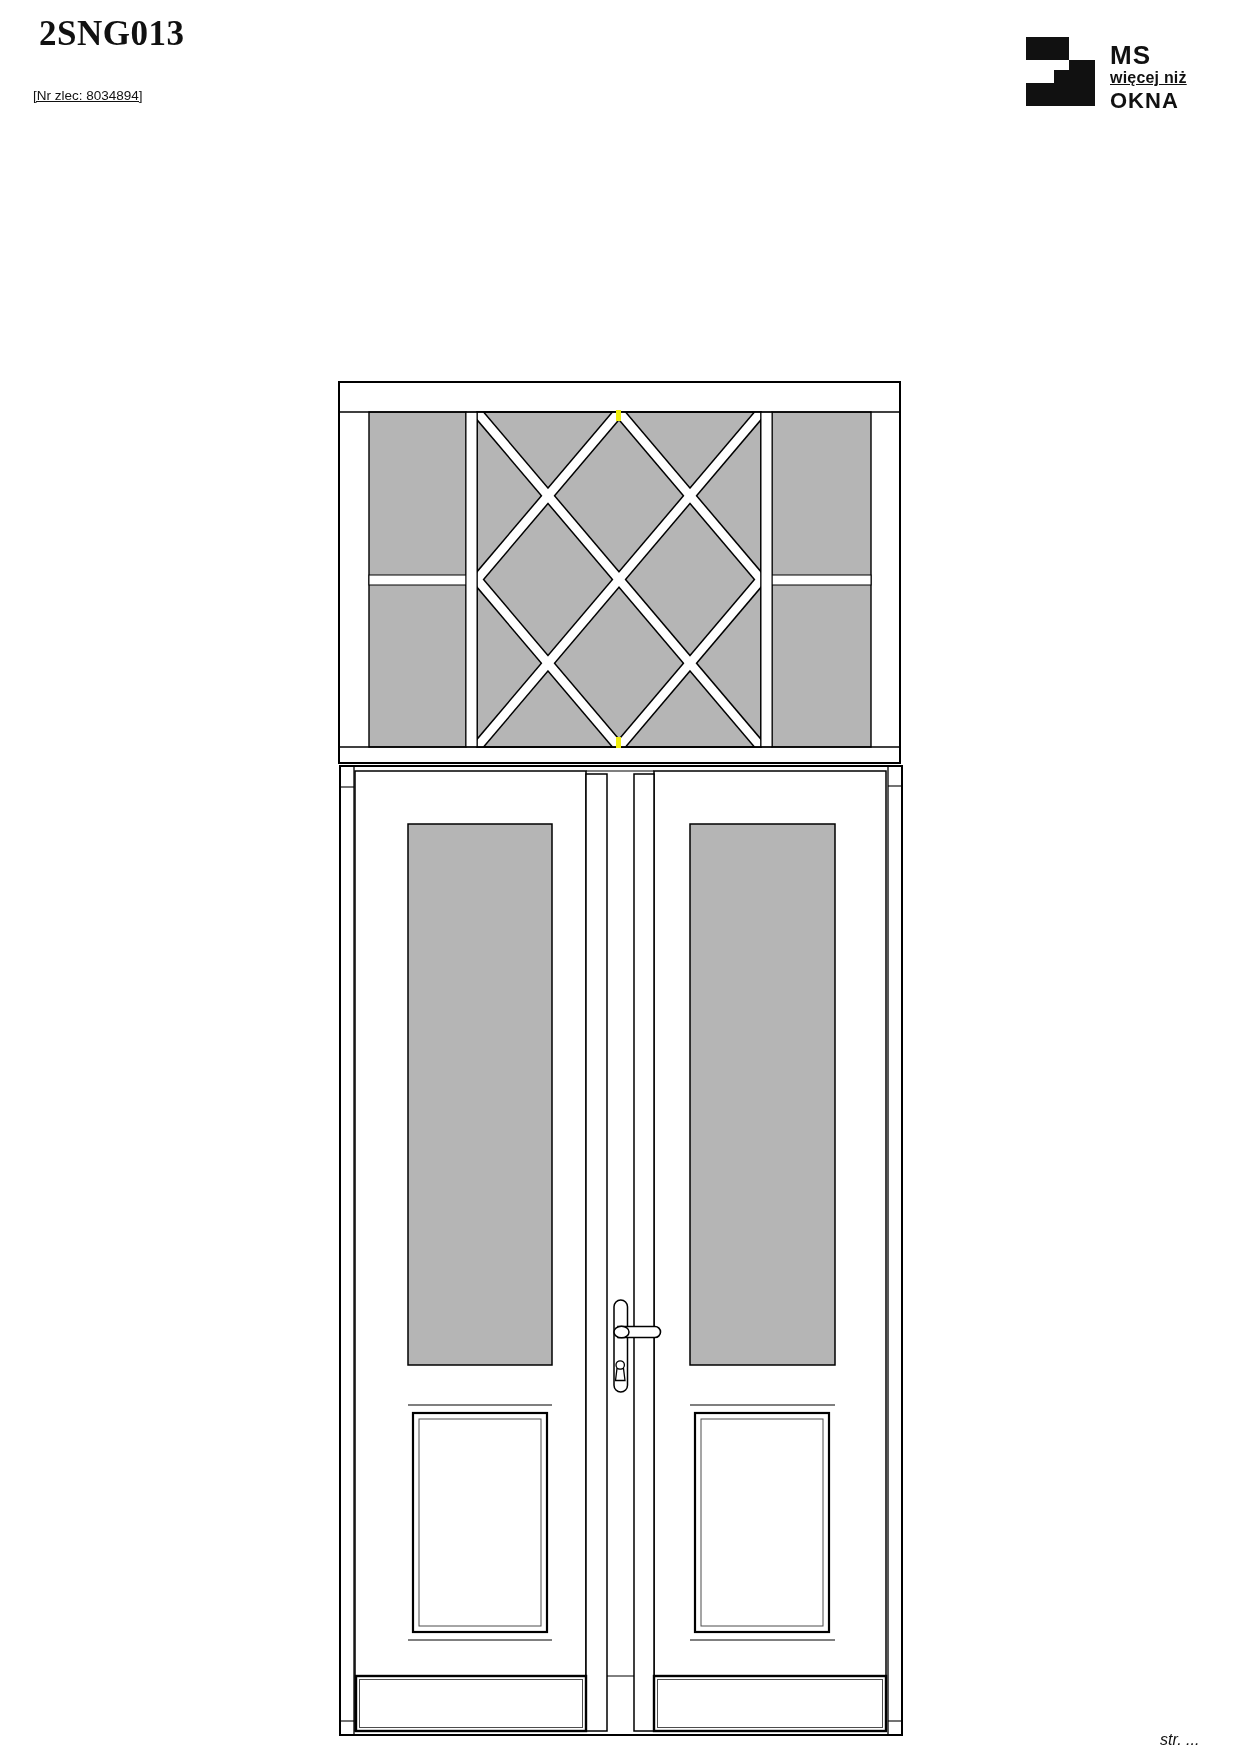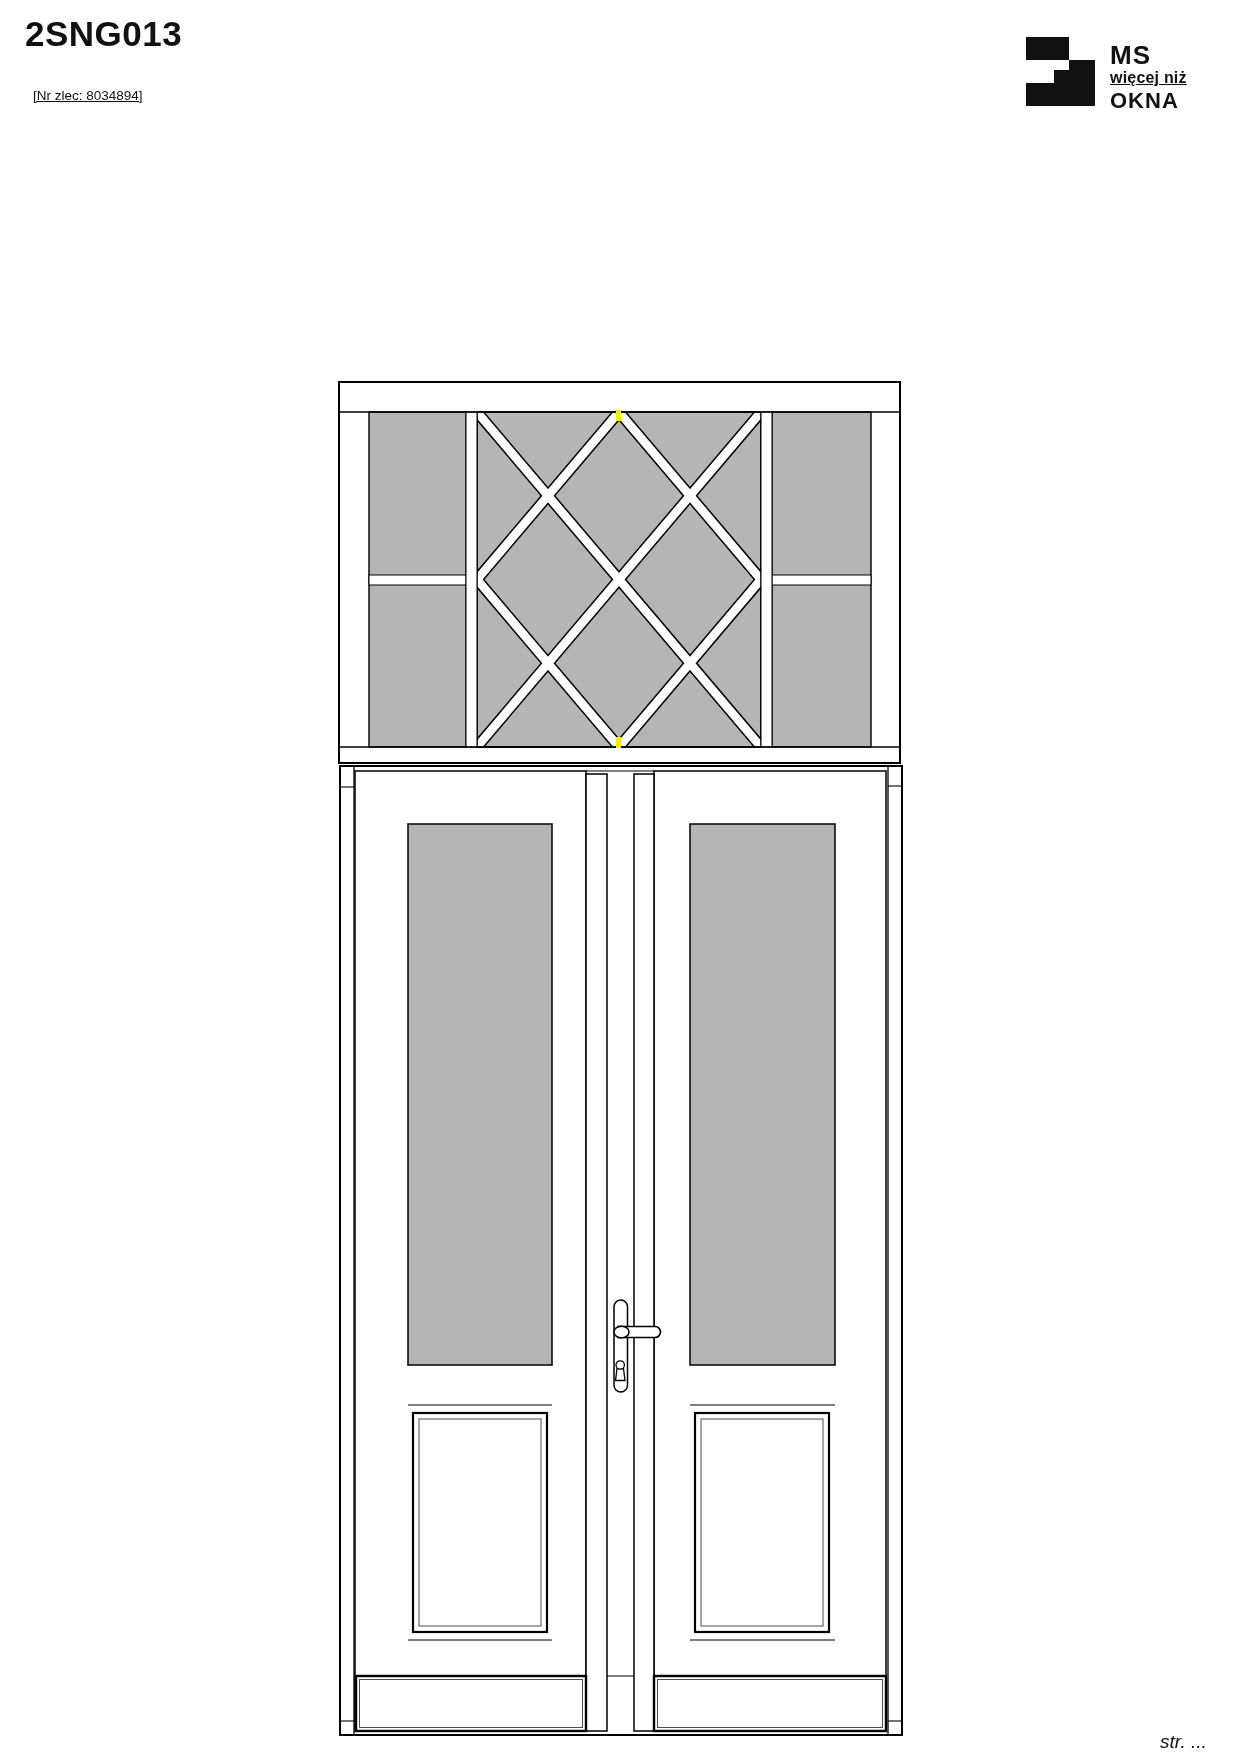--- a/index.html
+++ b/index.html
@@ -4,31 +4,32 @@
 <style>
   html,body{margin:0;padding:0;background:#ffffff;}
   .page{
     position:relative;
     width:1240px;height:1755px;
     background:#fff;
     font-family:"Liberation Sans", sans-serif;
     overflow:hidden;
   }
   .title{
-    position:absolute;left:25px;top:14px;
+    position:absolute;left:39px;top:14px;
     font-size:35px;font-weight:bold;color:#111;
     letter-spacing:0.5px;
+    font-family:Liberation Serif, serif;
   }
   .order-no{
     position:absolute;left:33px;top:88px;
     font-size:13.5px;color:#111;text-decoration:underline;
   }
   .footer-page{
     position:absolute;left:1160px;top:1731px;
-    font-size:19px;font-style:italic;color:#111;
+    font-size:16px;font-style:italic;color:#111;
   }
   
   .logo{position:absolute;left:1026px;top:37px;width:185px;height:72px;}
   .logo-mark{position:absolute;left:0;top:0;width:69px;height:69px;}
   .logo-mark .blk{position:absolute;background:var(--logo-black,#111);}
   .blk-a{left:0;top:0;width:63%;height:34%;}
   .blk-b{left:0;top:66%;width:100%;height:34%;}
   .blk-c{left:63%;top:34%;width:37%;height:66%;}
   .blk-d{left:41%;top:48%;width:22%;height:18%;}
   .logo-text{position:absolute;left:84px;top:-2px;color:var(--logo-black,#111);font-weight:bold;margin-top:8px;}

